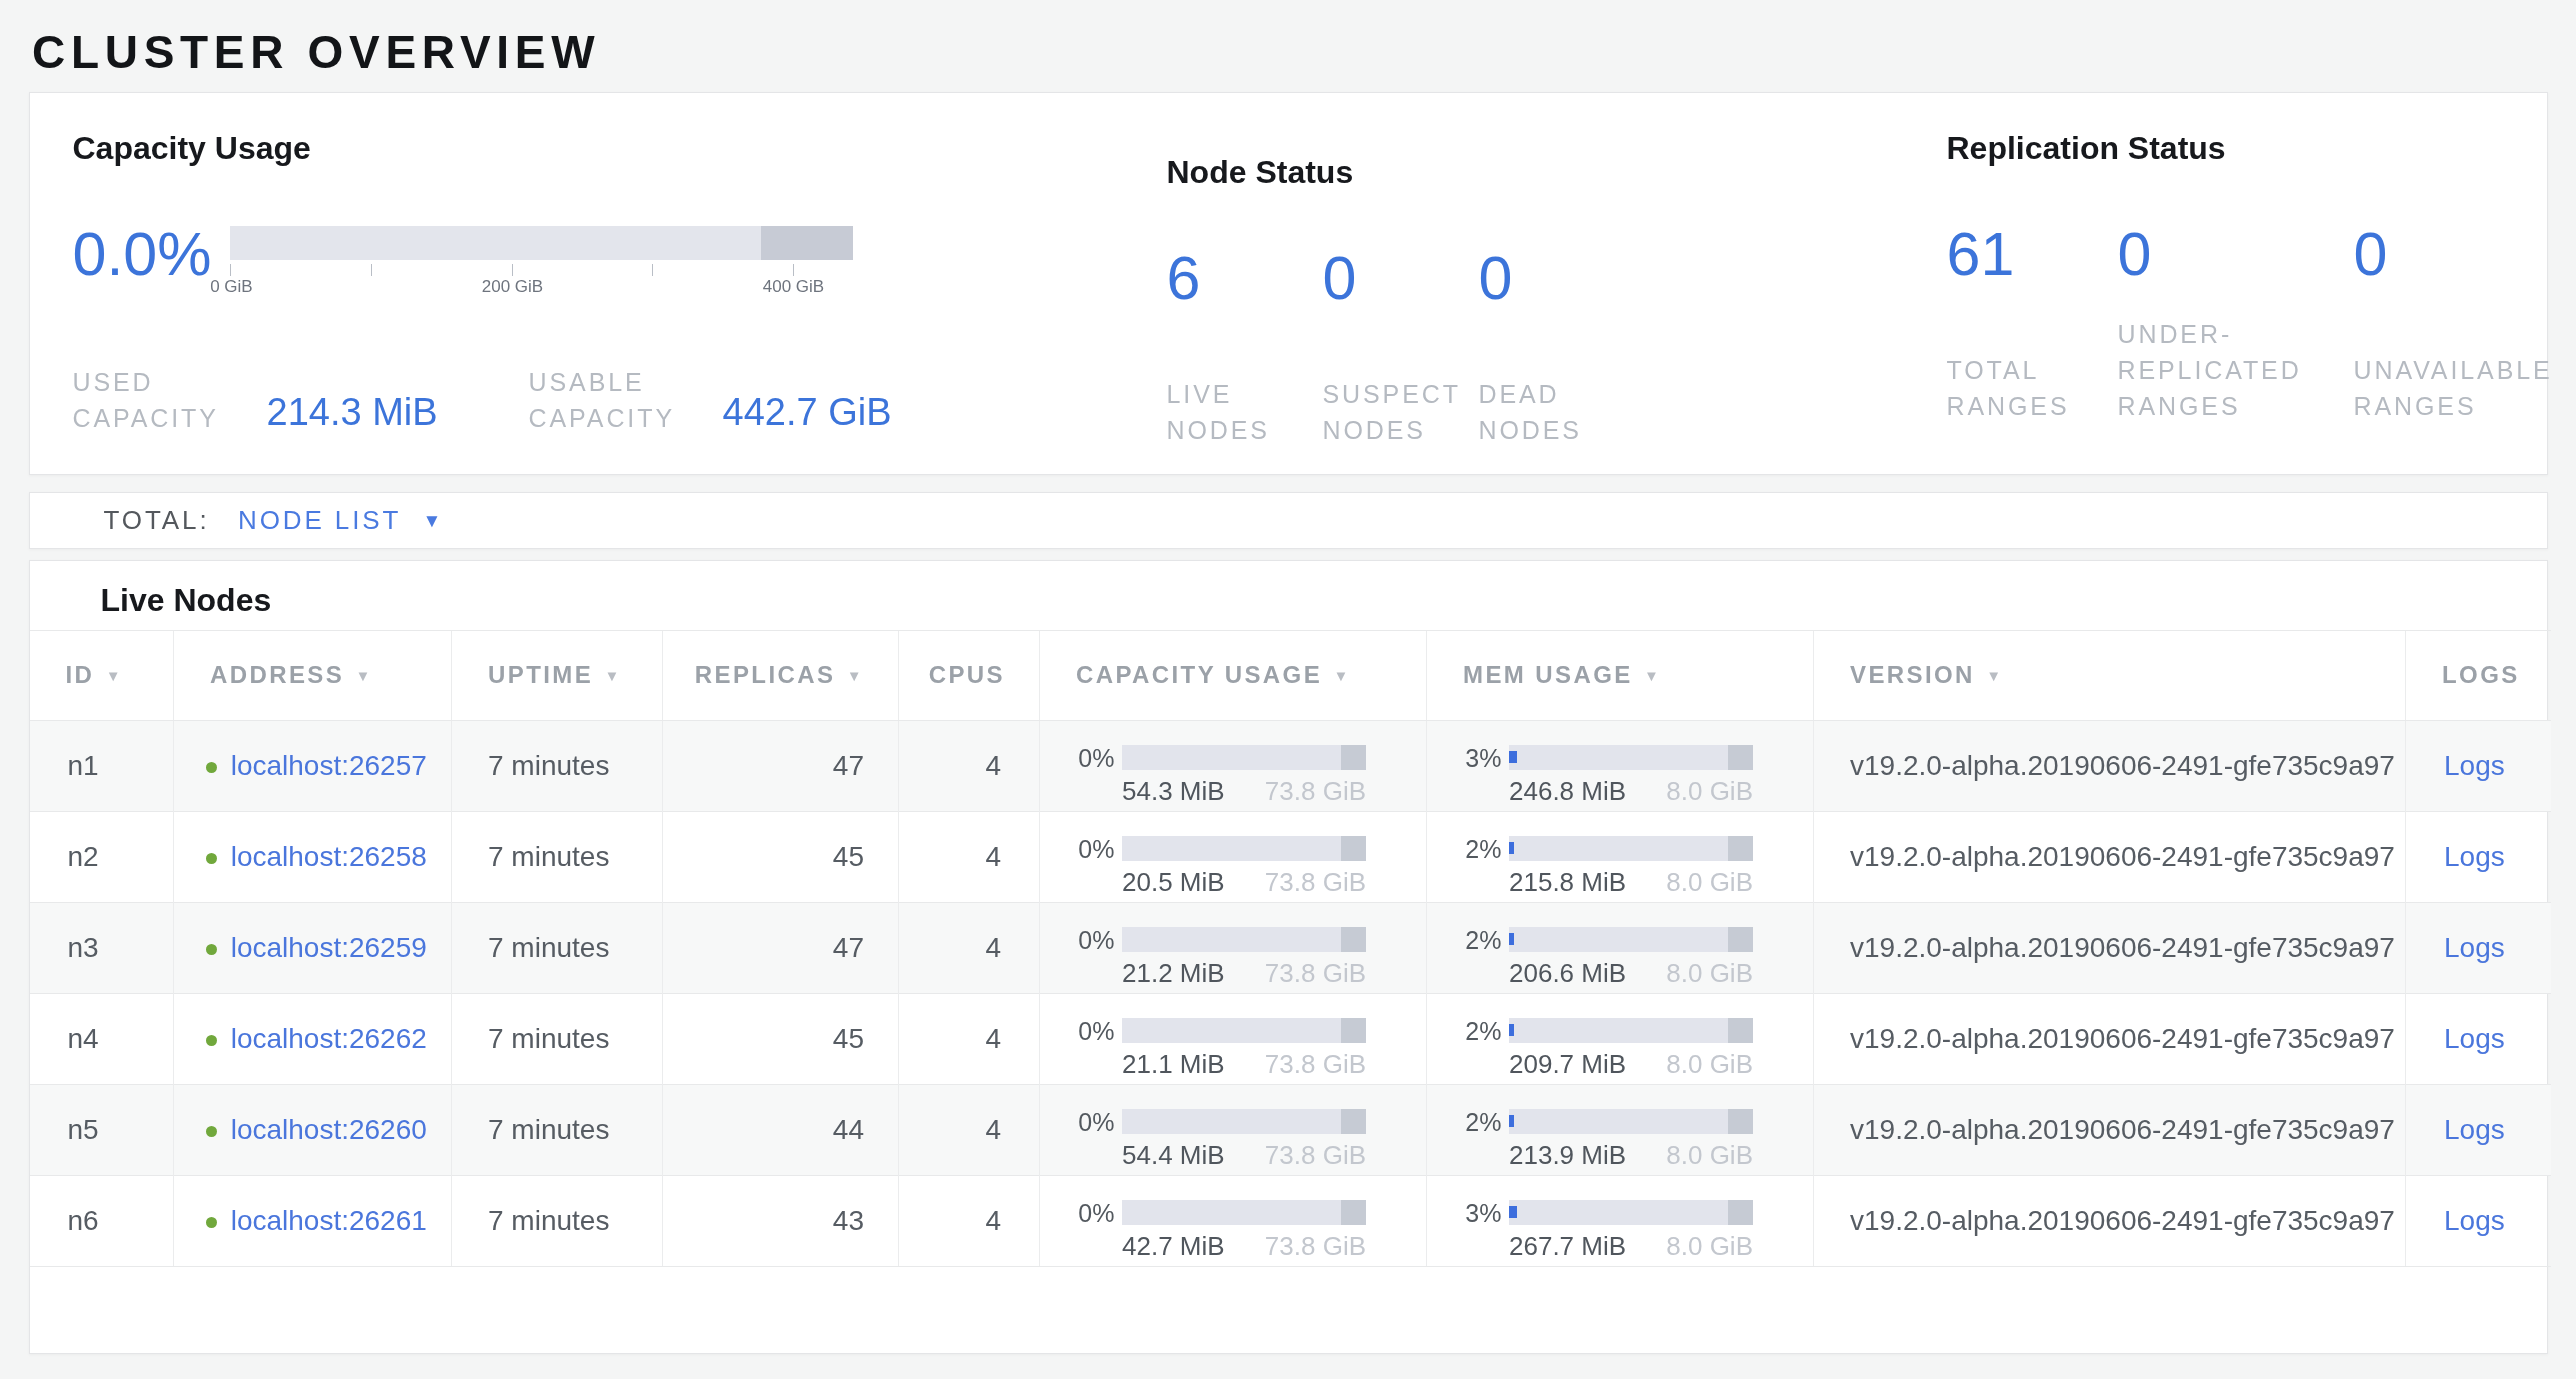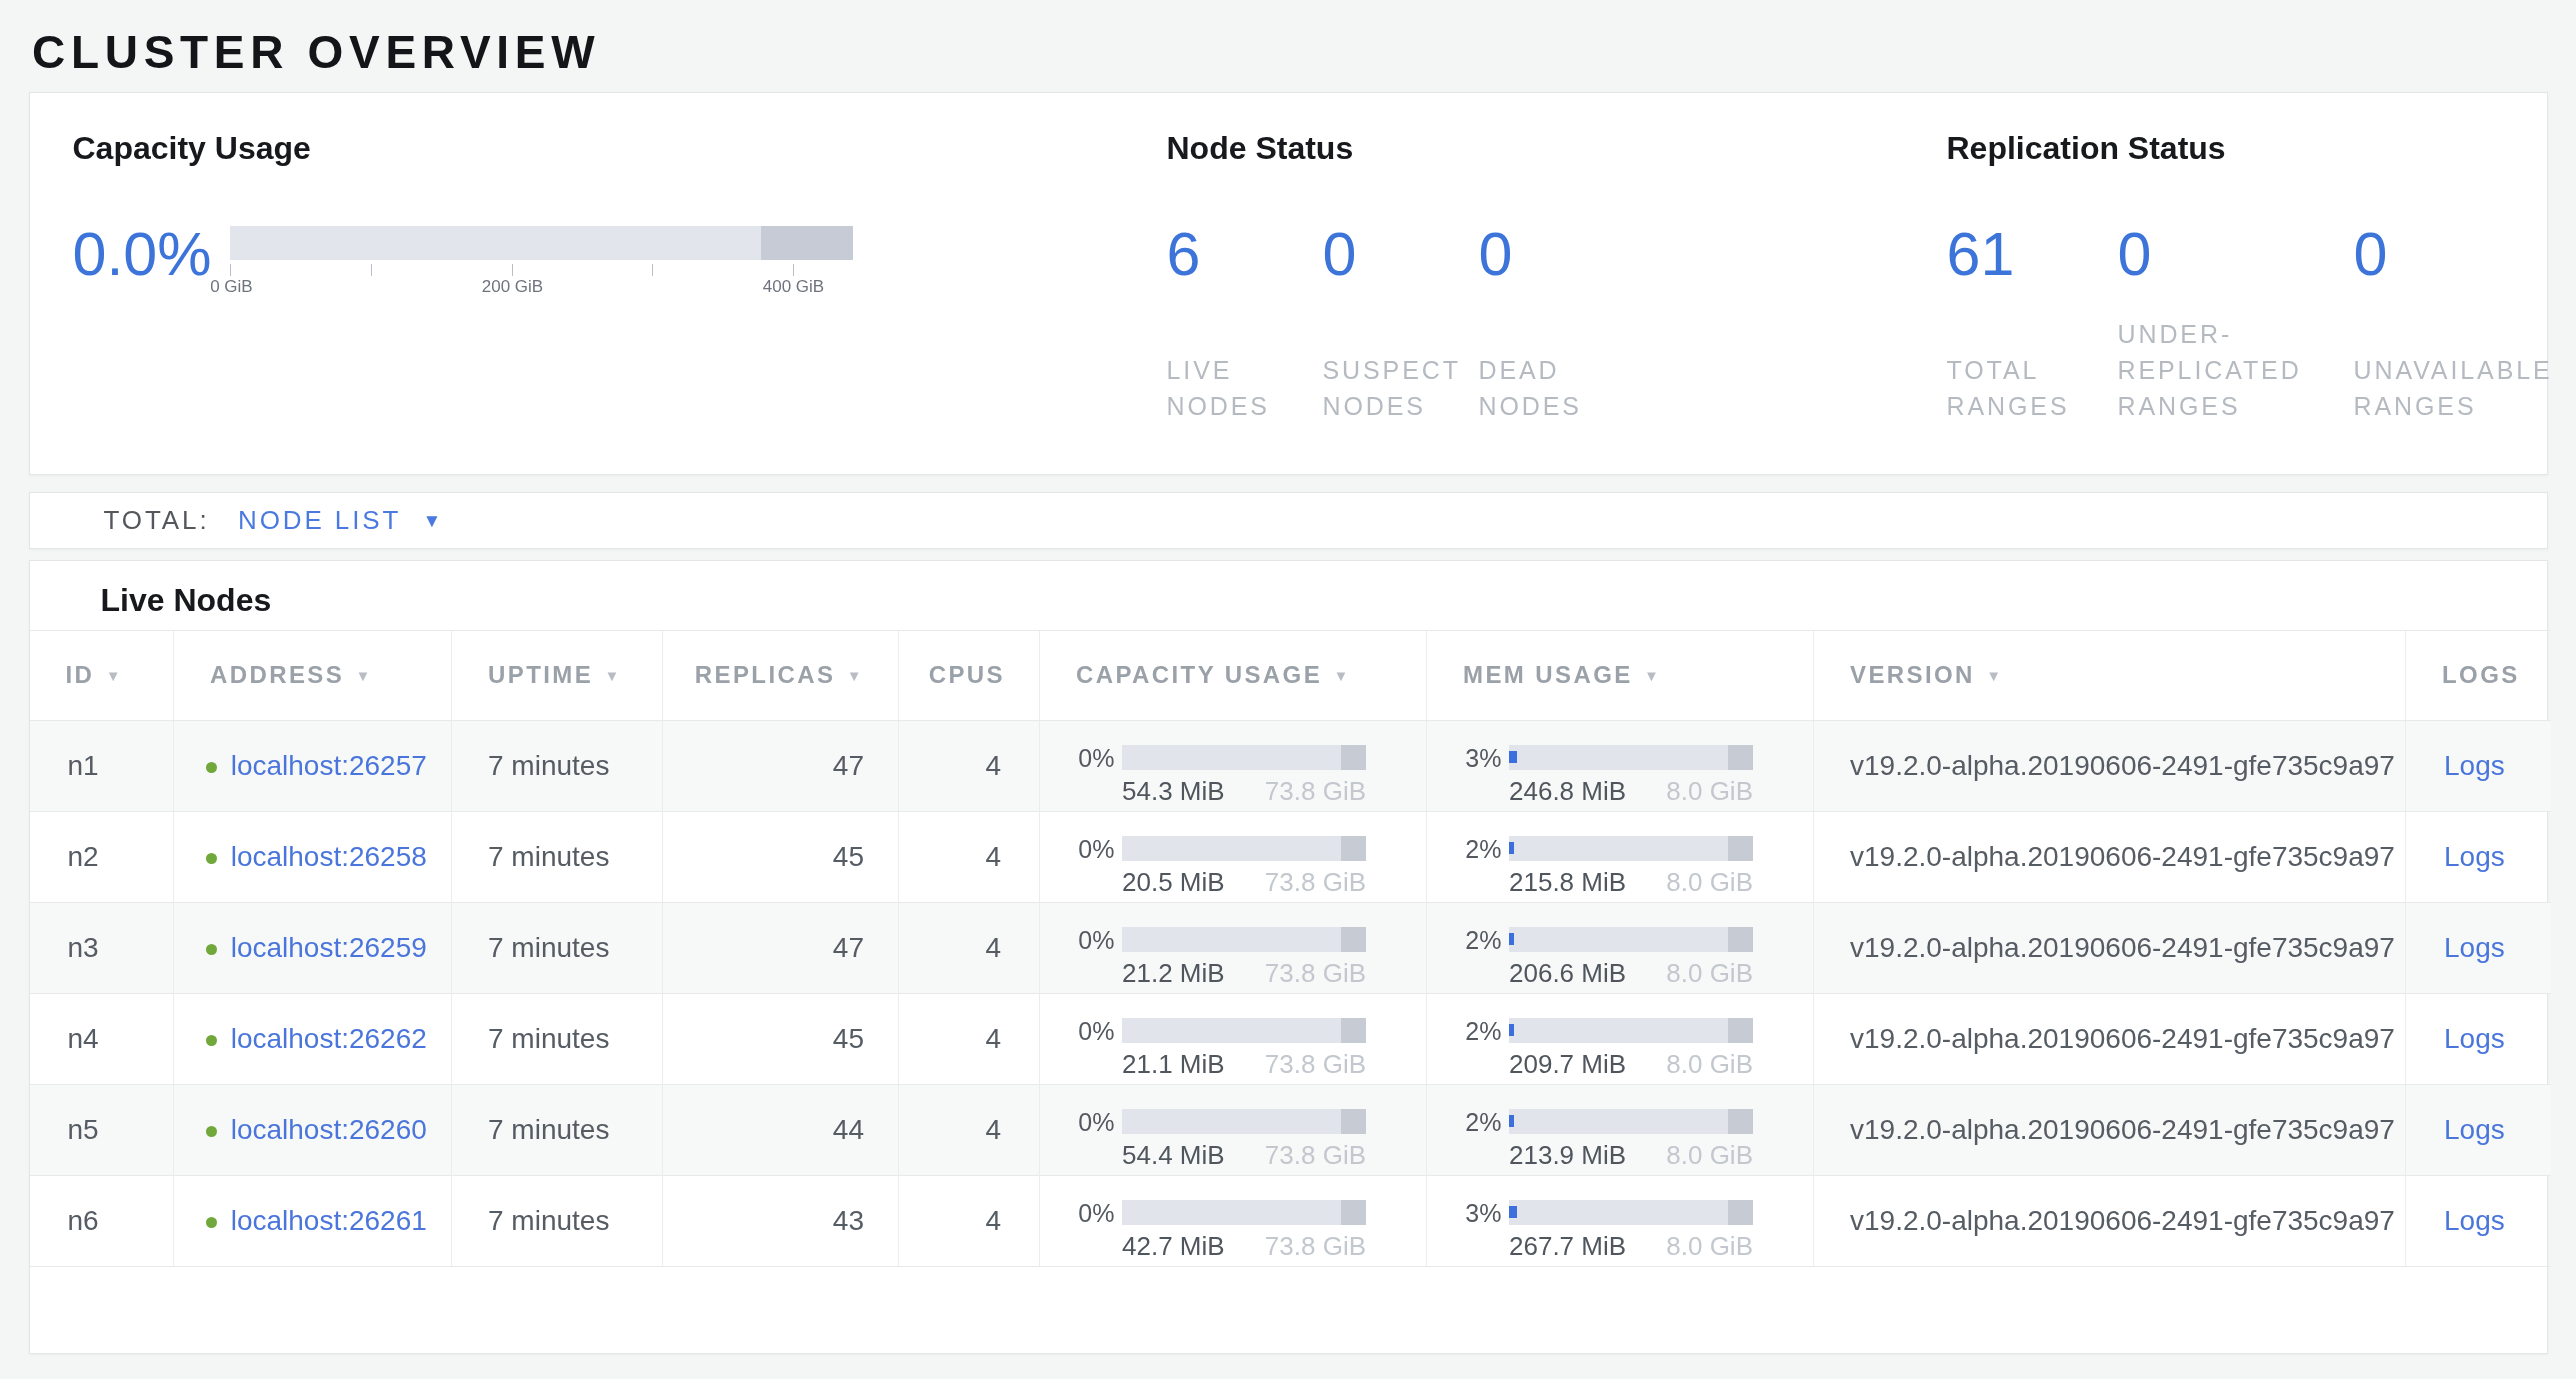--- a/index.html
+++ b/index.html
@@ -37,21 +37,21 @@
     padding: 36px 0 0 43px;
   }
   .sec h2, .tablecard h2 {
     font-size: 32px;
     font-weight: 700;
     color: #17191d;
     line-height: 38px;
   }
   .sec h2 { margin-bottom: 51px; }
   .sec-capacity { width: 1094px; flex: 0 0 auto; }
-  .sec-nodes    { width: 780px;  flex: 0 0 auto; }
+  .sec-nodes    { width: 780px;  flex: 0 0 auto; margin-top: 24px; }
   .sec-repl     { flex: 1 1 auto; }
 
   .cap-main { display: flex; align-items: flex-start; }
   .cap-pct {
     width: 157px; flex: 0 0 auto;
     font-size: 61px; line-height: 72px;
     color: #3c74da;
   }
   .cap-chart { width: 623px; position: relative; padding-top: 7.6px; }
   .cap-bar {
@@ -210,20 +210,30 @@
               <i style="left:141px"></i>
               <i style="left:282px"></i>
               <i style="left:422px"></i>
               <i style="left:563px"></i>
           </div>
           <div class="cap-axis">
             <span style="left:1.9px">0 GiB</span>
             <span style="left:283px">200 GiB</span>
             <span style="left:564px">400 GiB</span>
           </div>
+        </div>
+      </div>
+      <div class="cap-stats">
+        <div class="cap-stat">
+          <span class="stat-label">USED CAPACITY</span>
+          <span class="stat-value">214.3 MiB</span>
+        </div>
+        <div class="cap-stat">
+          <span class="stat-label">USABLE CAPACITY</span>
+          <span class="stat-value">442.7 GiB</span>
         </div>
       </div>
     </div>
 
     <div class="sec sec-nodes">
       <h2>Node Status</h2>
       <div class="stats">
           <div class="stat">
             <div class="num">6</div>
             <div class="stat-label">

